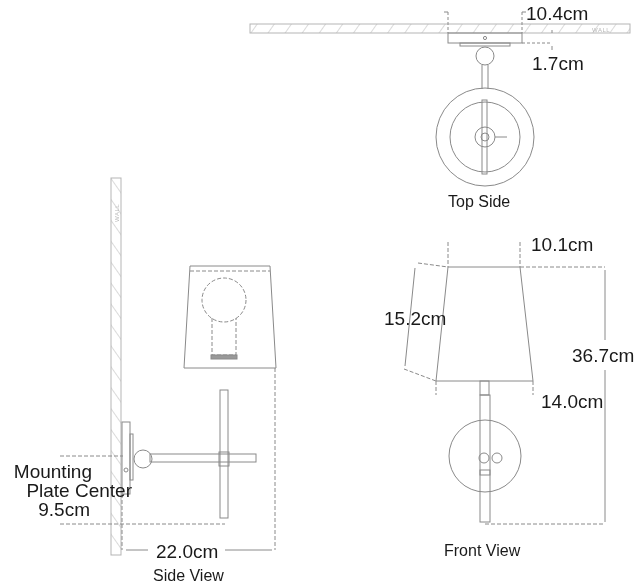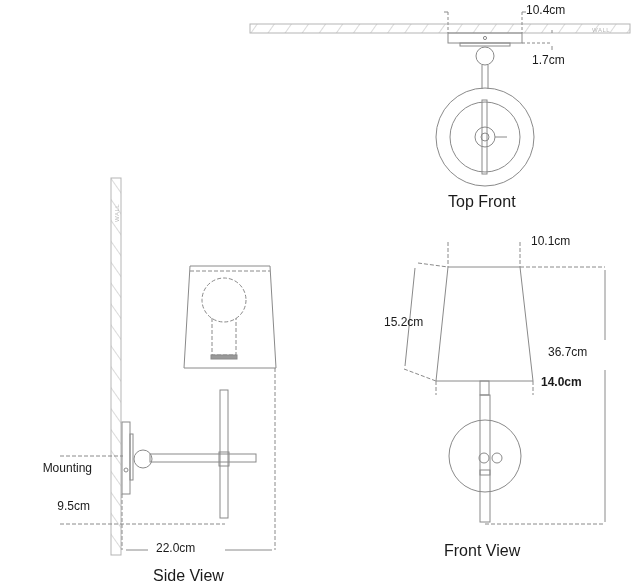--- a/index.html
+++ b/index.html
@@ -1,18 +1,18 @@
 <!DOCTYPE html>
 <html><head>
 <meta charset="utf-8">
 <style>
   html,body{margin:0;padding:0;background:#ffffff;}
   #stage{position:relative;width:634px;height:587px;overflow:hidden;background:#fff;font-family:"Liberation Sans",sans-serif;}
   svg{position:absolute;left:0;top:0;}
-  .lbl{position:absolute;color:#1a1a1a;font-size:12px;white-space:nowrap;line-height:1;}
+  .lbl{position:absolute;color:#1a1a1a;font-size:19px;white-space:nowrap;line-height:1;}
   .vlbl{position:absolute;color:#1a1a1a;font-size:16px;white-space:nowrap;line-height:1;}
   .wall-txt{position:absolute;color:#b8b8b8;font-size:6px;letter-spacing:0.5px;}
   .center{text-align:right;}
 </style>
 </head>
 <body>
 
 <div id="stage">
 <svg width="634" height="587" viewBox="0 0 634 587">
   <defs>
@@ -89,26 +89,27 @@
     </g>
     <line x1="415" y1="268" x2="405" y2="366"></line>
     <line x1="605" y1="270" x2="605" y2="340"></line>
         <line x1="605" y1="370" x2="605" y2="522"></line>
   </g>
 </svg>
 
 <div class="lbl" style="left:526px;top:4px;">10.4cm</div>
 <div class="lbl" style="left:532px;top:54px;text-align:center;">1.7cm</div>
 <div class="wall-txt" style="left:592px;top:27px;">WALL</div>
-<div class="vlbl" style="left:448px;top:194px;">Top Front</div>
+<div class="vlbl" style="left:448px;top:194px;">Top Side</div>
 
 <div class="wall-txt" style="left:108px;top:210px;transform:rotate(-90deg);">WALL</div>
 <div class="lbl center" style="left:8px;top:462px;width:84px;">Mounting</div>
+<div class="lbl center" style="left:0px;top:481px;width:132px;">Plate Center</div>
 <div class="lbl center" style="left:20px;top:500px;width:70px;">9.5cm</div>
 <div class="lbl" style="left:156px;top:542px;">22.0cm</div>
 <div class="vlbl" style="left:153px;top:568px;text-align:right;">Side View</div>
 
 <div class="lbl" style="left:531px;top:235px;">10.1cm</div>
-<div class="lbl" style="left:384px;top:316px;">15.2cm</div>
-<div class="lbl" style="left:548px;top:346px;">36.7cm</div>
-<div class="lbl" style="left:541px;top:376px;font-weight:bold;">14.0cm</div>
+<div class="lbl" style="left:384px;top:309px;">15.2cm</div>
+<div class="lbl" style="left:572px;top:346px;">36.7cm</div>
+<div class="lbl" style="left:541px;top:392px;">14.0cm</div>
 <div class="vlbl" style="left:444px;top:543px;">Front View</div>
 </div>
 
 </body></html>

